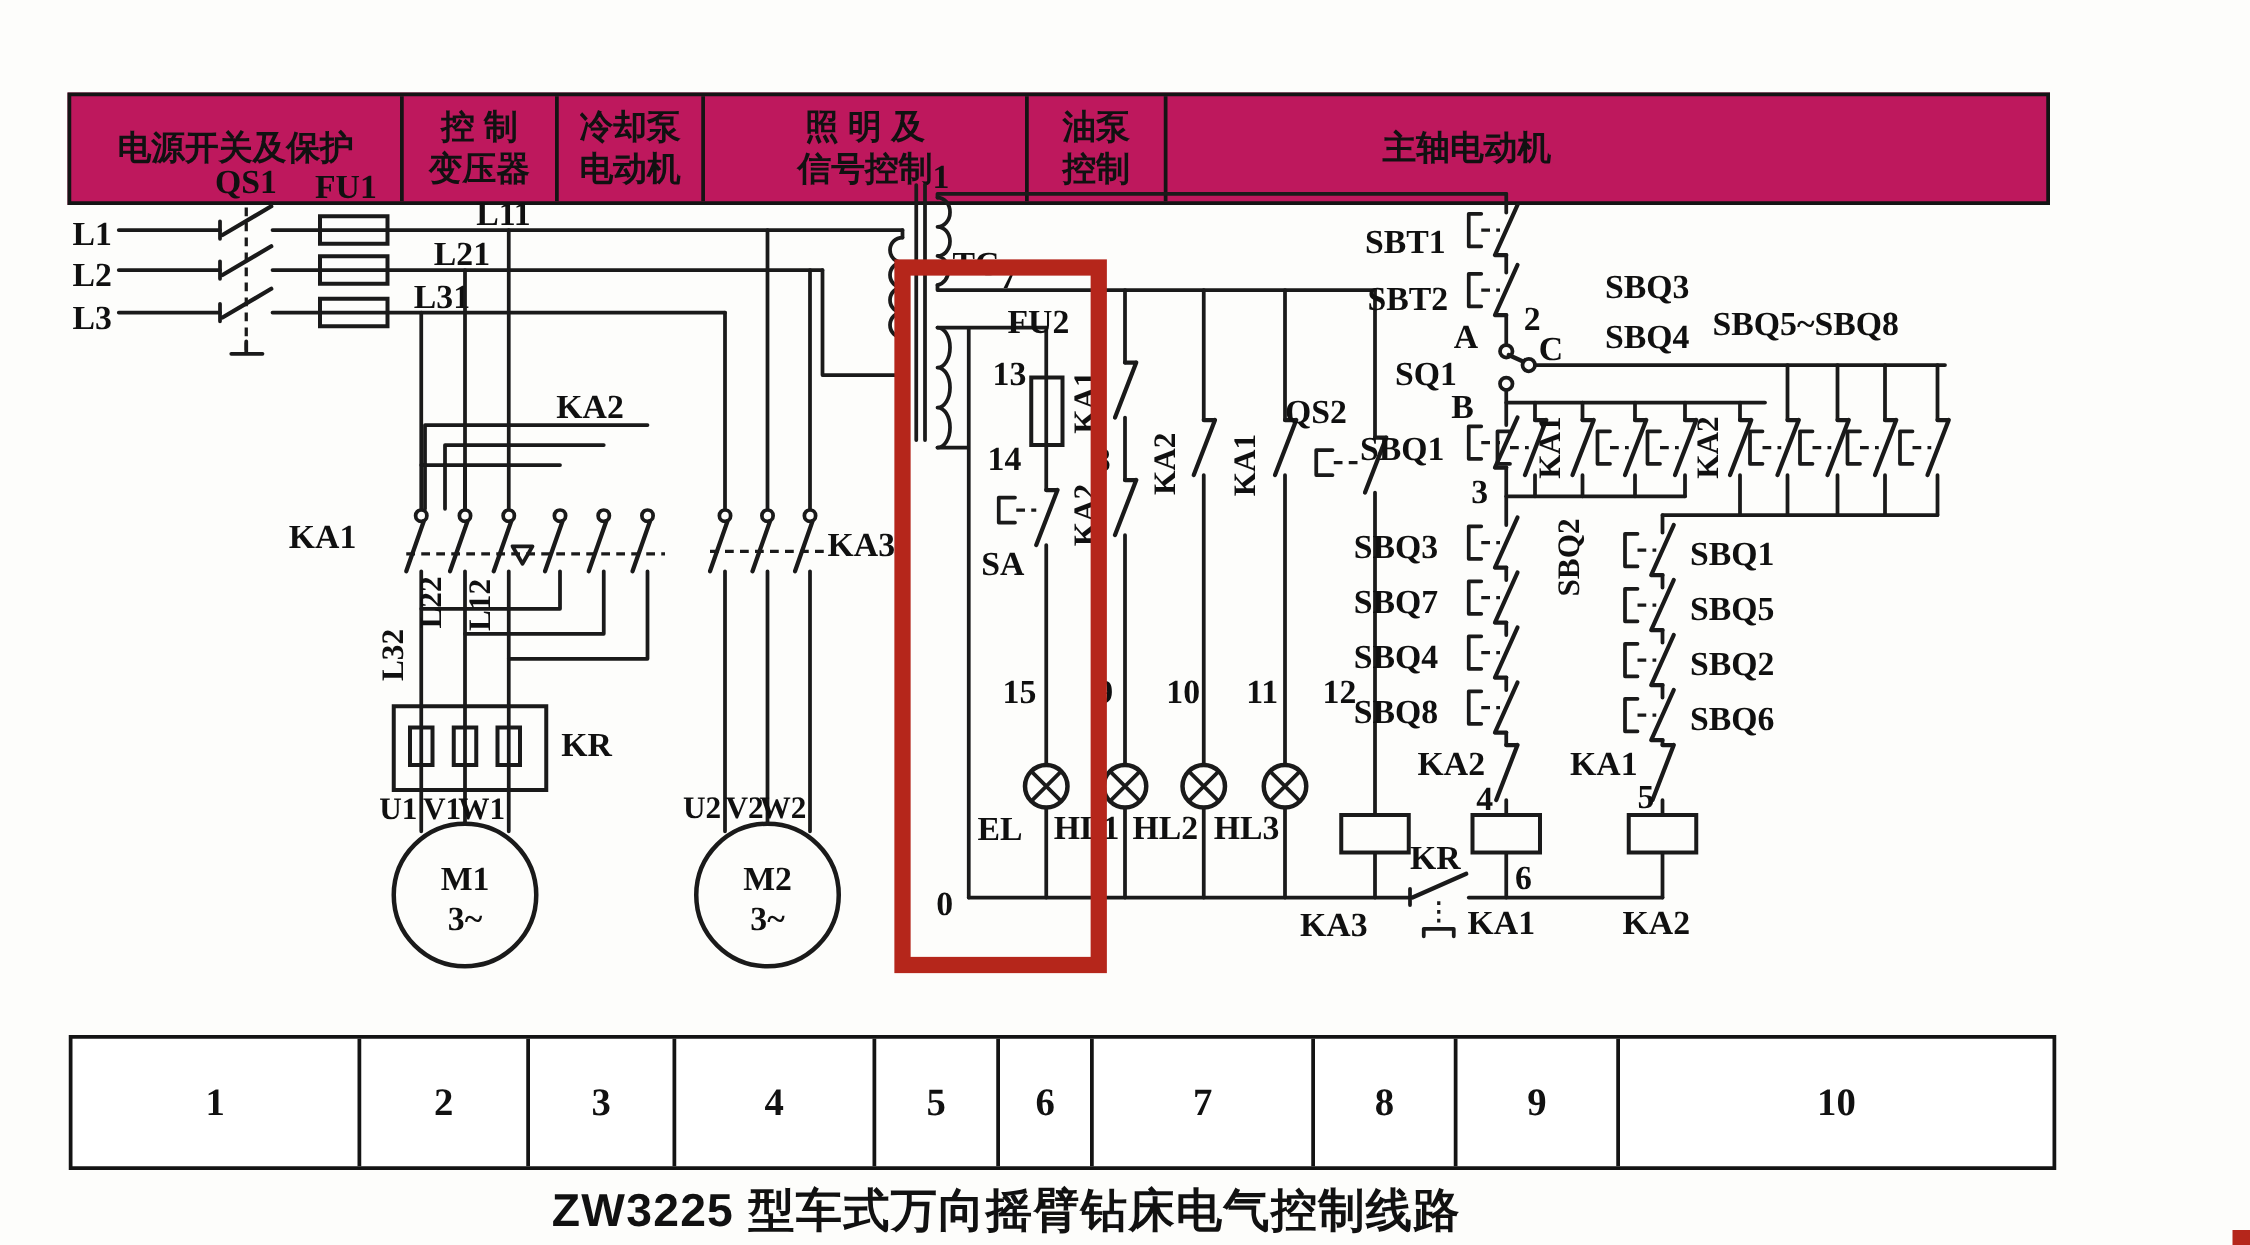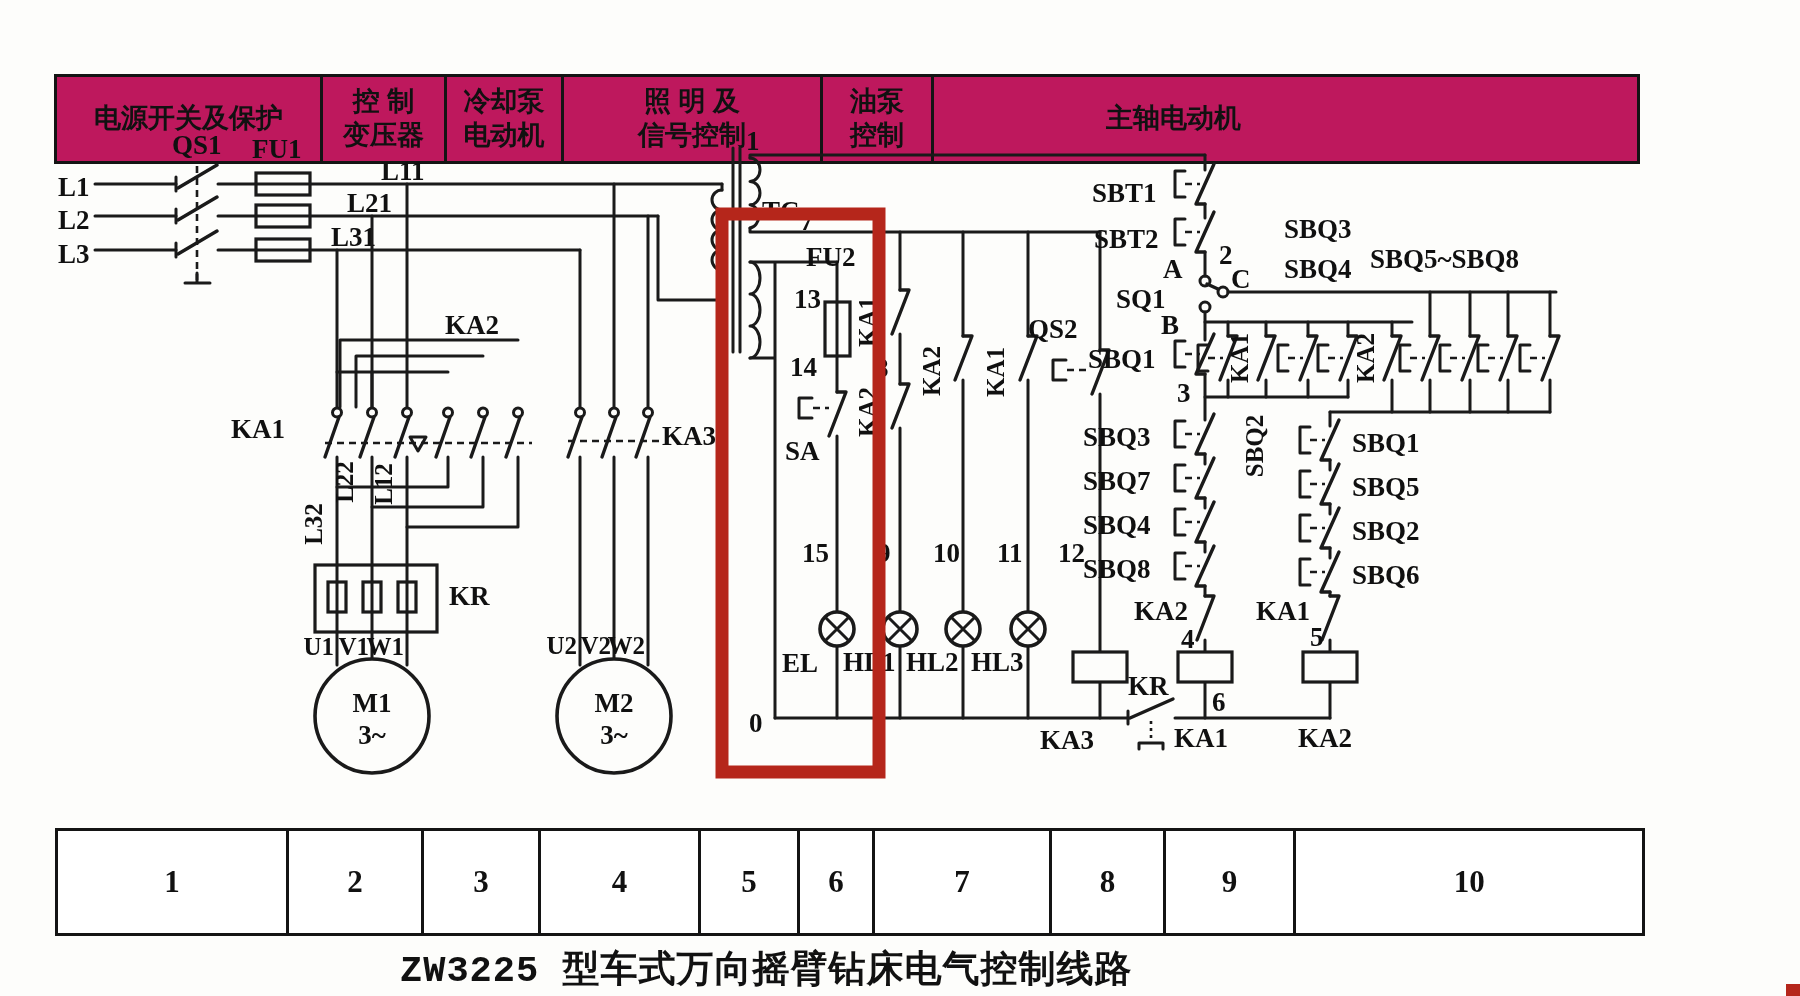--- a/index.html
+++ b/index.html
@@ -10,23 +10,23 @@
        border:3.5px solid #141414;box-sizing:border-box;background:#be185d;margin-top:42px;}
   .hdr .cell{border-right:3px solid #141414;box-sizing:border-box;display:flex;align-items:center;
        justify-content:center;text-align:center;font-weight:bold;font-size:27px;color:#111;
        white-space:pre-line;line-height:1.25;font-family:"Liberation Sans","DejaVu Sans",sans-serif;}
   .hdr .cell:last-child{border-right:none;}
   .ftr{position:absolute;left:55px;top:828px;width:1590px;height:108px;display:flex;
        border:3.5px solid #141414;box-sizing:border-box;background:#fff;}
   .ftr .cell{border-right:3px solid #141414;box-sizing:border-box;display:flex;align-items:center;
        justify-content:center;font-weight:bold;font-size:31px;color:#111;}
   .ftr .cell:last-child{border-right:none;}
-  .title{position:absolute;left:400px;top:944px;width:810px;font-weight:bold;
+  .title{position:absolute;left:400px;top:944px;width:810px;text-align:center;font-weight:bold;
        font-size:37px;letter-spacing:1px;color:#111;
-       font-family:Liberation Mono, monospace;}
+       font-family:Liberation Sans, sans-serif;}
   
   .w{stroke:#1a1a1a;stroke-width:3;fill:none;stroke-linecap:round;stroke-linejoin:round;}
   .w2{stroke:#1a1a1a;stroke-width:3.4;fill:none;stroke-linecap:round;}
   .wd{stroke:#1a1a1a;stroke-width:2.6;fill:none;stroke-dasharray:7 5;}
   .wd2{stroke:#1a1a1a;stroke-width:2.6;fill:none;stroke-dasharray:3 4;}
   .mc{fill:#fdfdfb;stroke:#1a1a1a;stroke-width:3.6;}
   .coil{fill:#fdfdfb;stroke:#1a1a1a;stroke-width:3.2;}
   .fz{fill:none;stroke:#1a1a1a;stroke-width:3.2;}
   text.lbl{font:bold 27px "Liberation Serif","DejaVu Serif",serif;fill:#101010;}
   text.sm{font:bold 25px "Liberation Serif","DejaVu Serif",serif;fill:#101010;}

